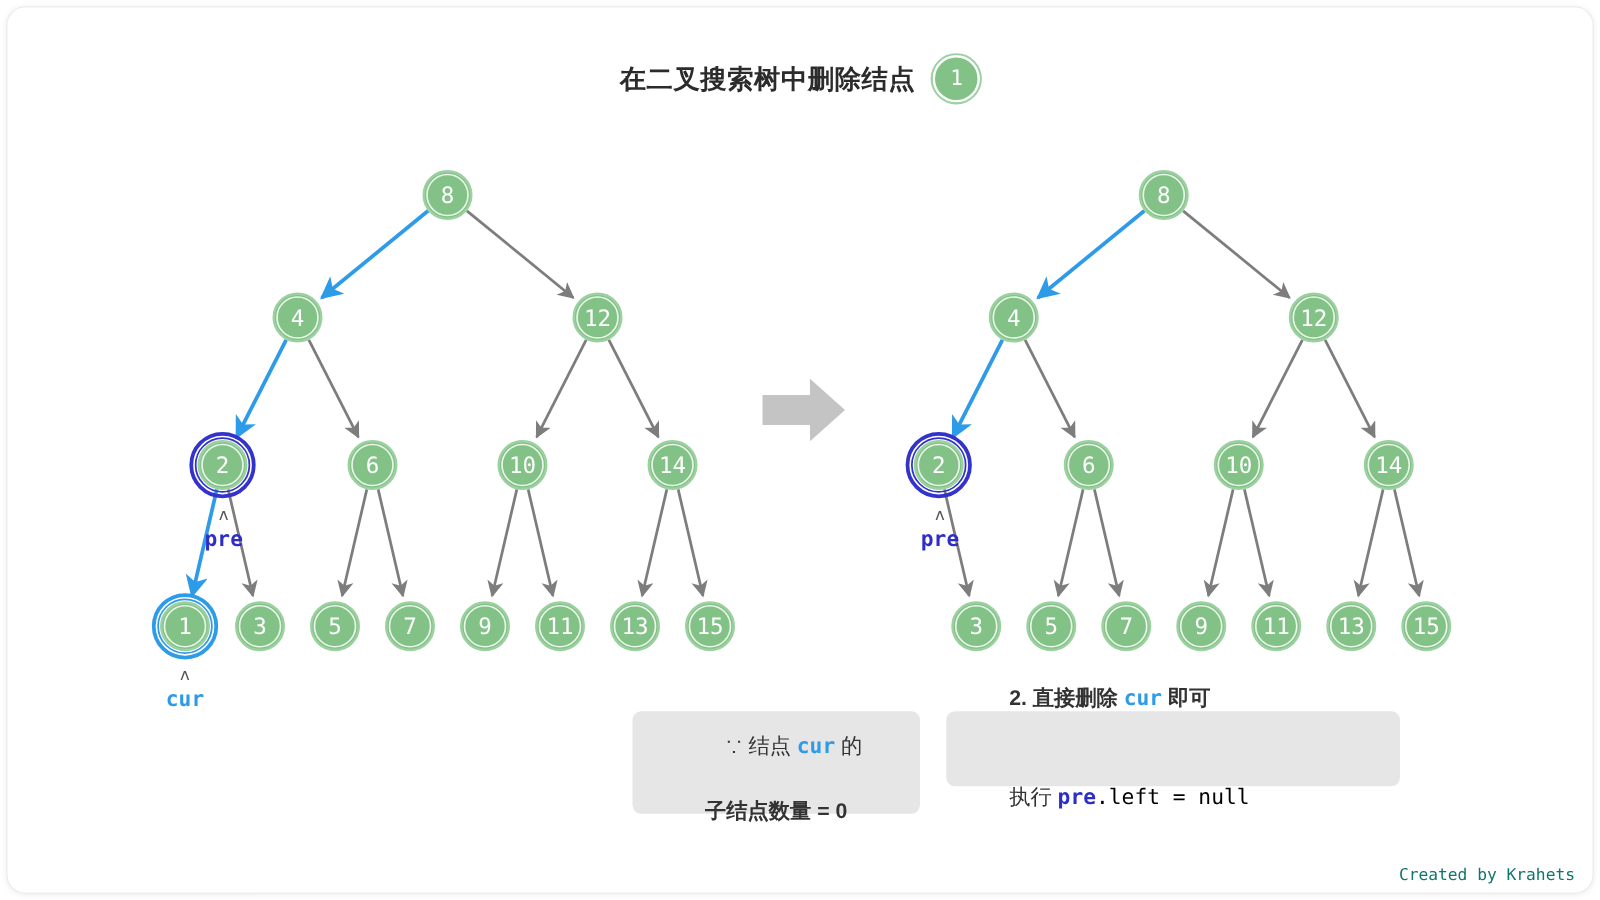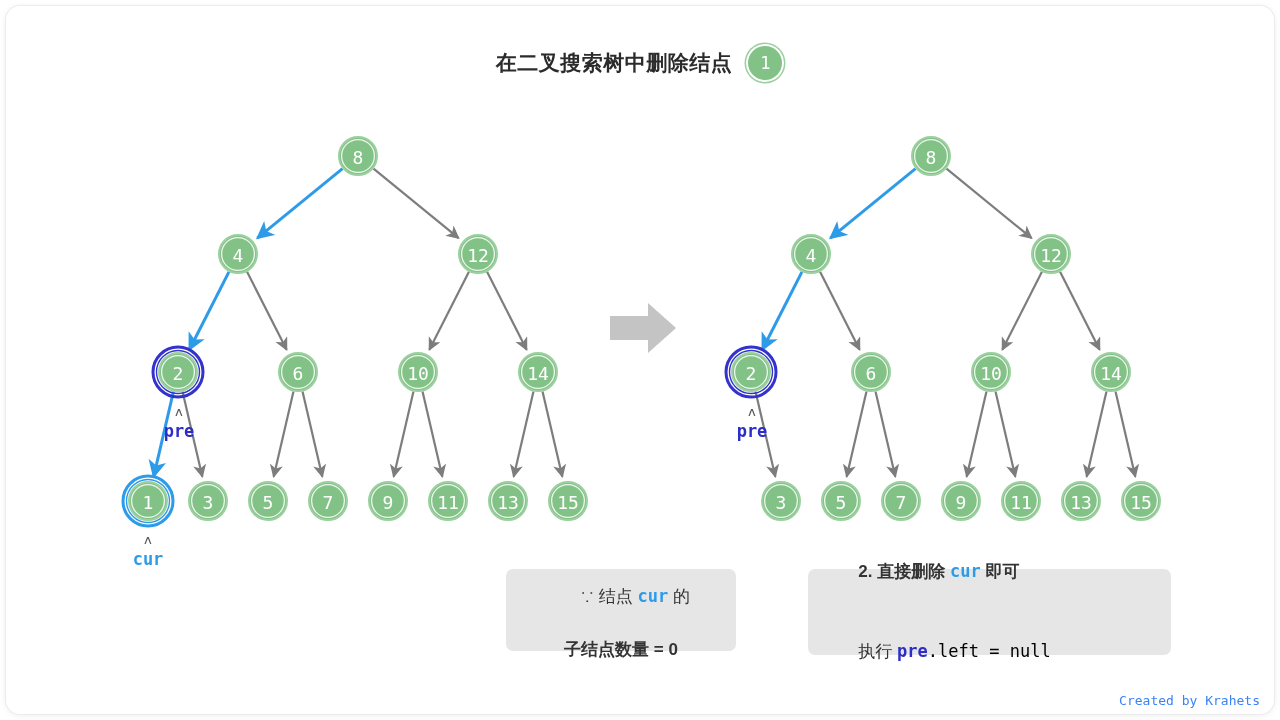--- a/index.html
+++ b/index.html
@@ -93,29 +93,29 @@
   .c-gray { color: #000000; }
   #caption-1 {
     left: 143px; top: 585px; width: 303px; height: 51px;
     align-items: center;
   }
   #caption-mid {
     left: 506px; top: 569px; width: 230px; height: 82px;
     align-items: center;
   }
   #caption-2 {
-    left: 808px; top: 569px; width: 363px; height: 86px;
+    left: 757px; top: 569px; width: 363px; height: 60px;
     padding-left: 22px;
   }
   #footer {
     position: absolute;
     right: 20px; bottom: 12px;
     font-family: "DejaVu Sans Mono", monospace;
     font-size: 13px;
-    color: #3b82f6;
+    color: #0f766e;
   }
 </style>
 </head>
 <body>
 
 <div id="canvas">
   <div id="frame"></div>
 
   <div id="title-row">
     <span id="title-text">在二叉搜索树中删除结点</span>

